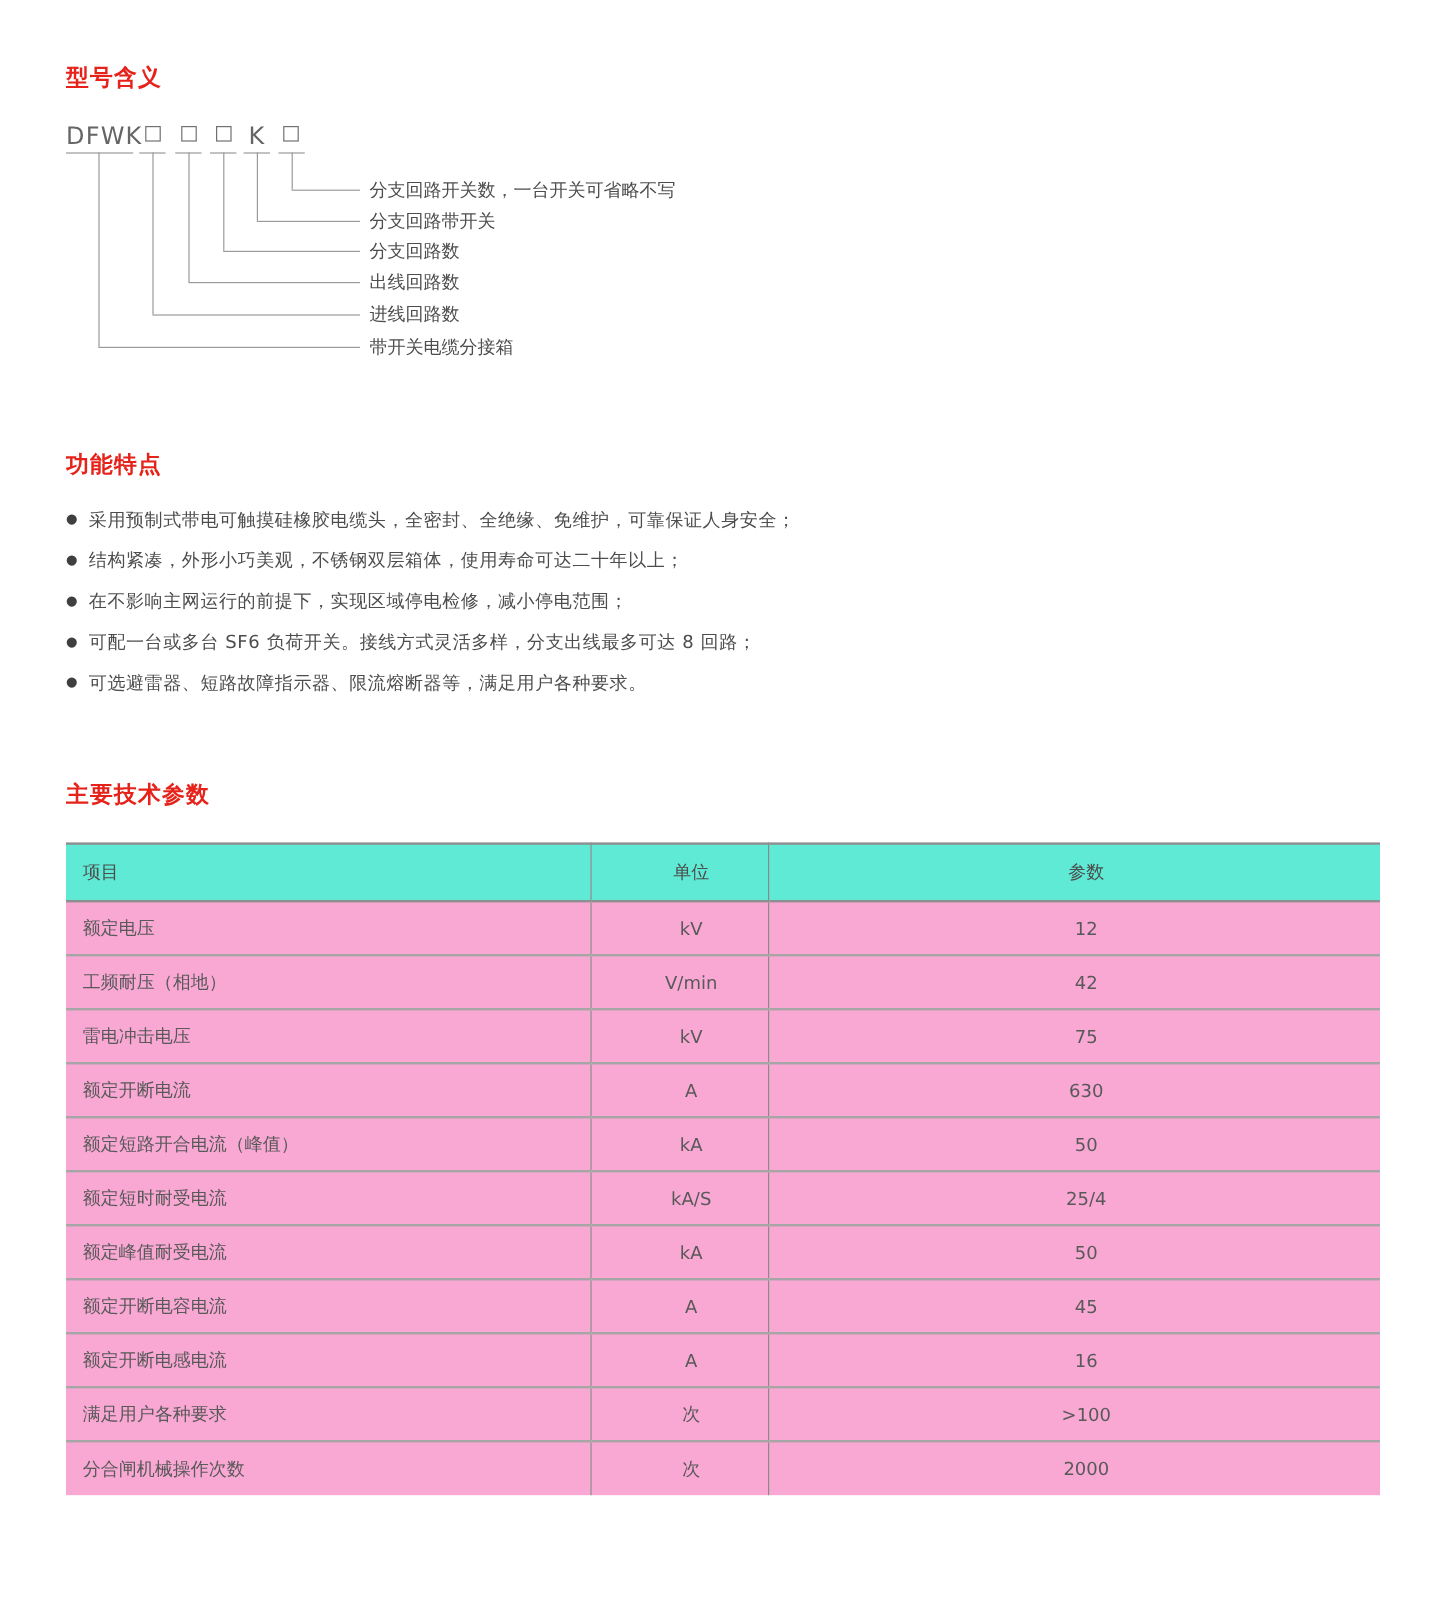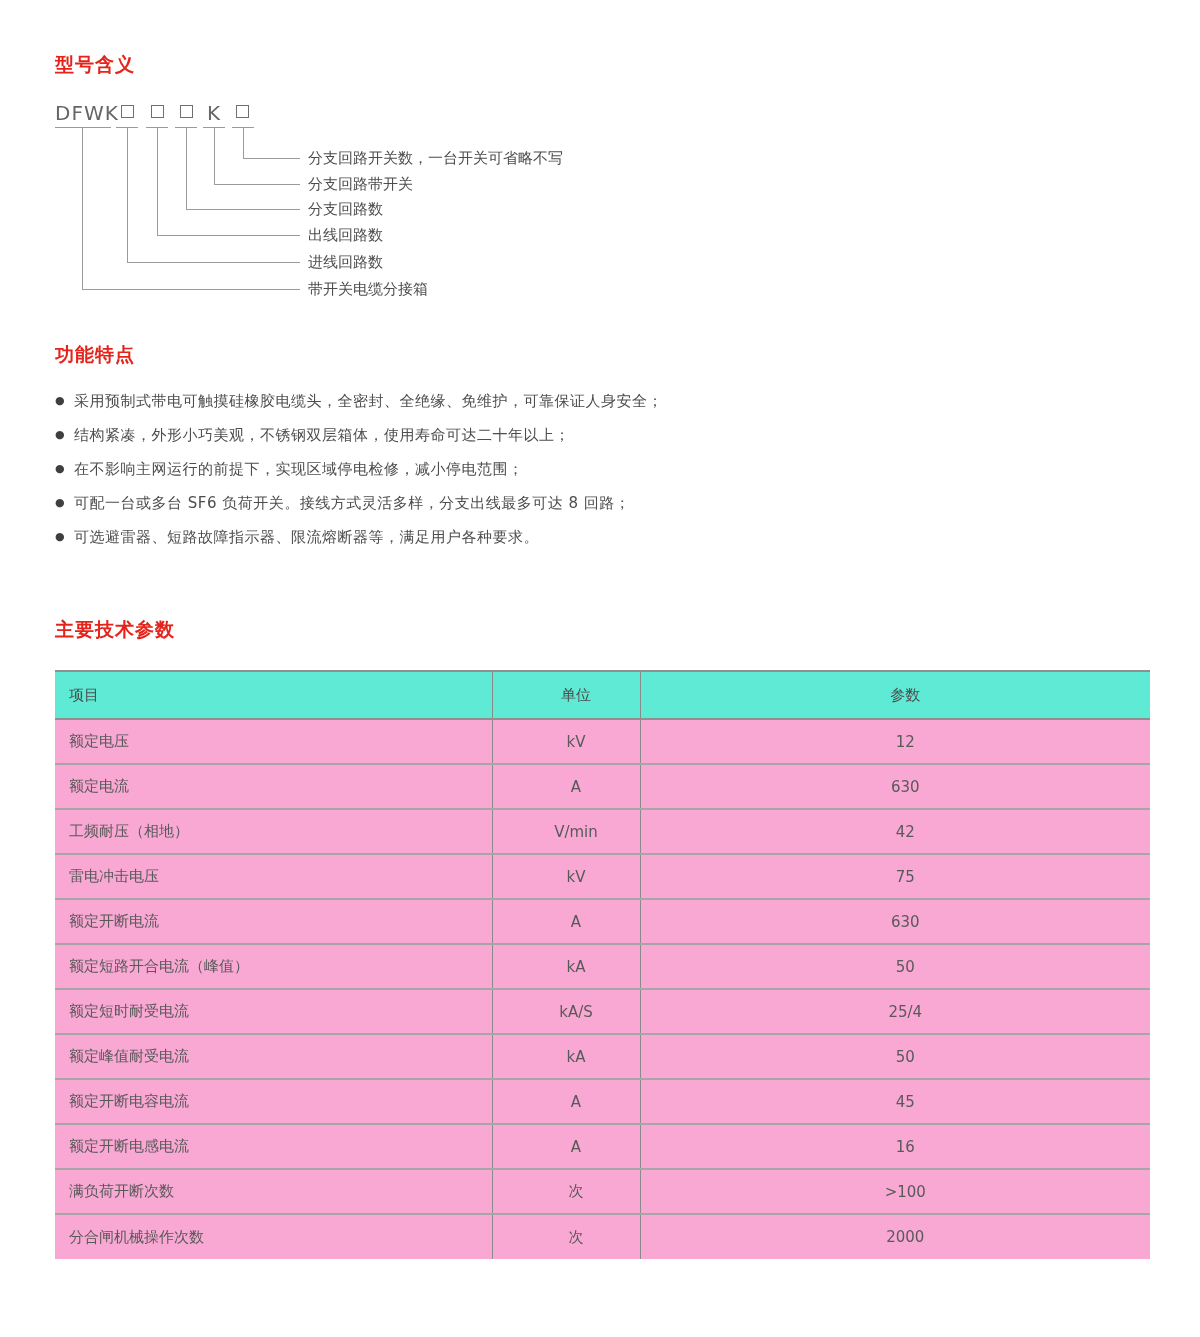--- a/index.html
+++ b/index.html
@@ -25,21 +25,21 @@
   .u, .v, .h { position:absolute; background:#9b9b9b; }
   .u { height:1px; top:26px; }
   .v { width:1px; top:26px; }
   .h { height:1px; }
   .dlabel {
     position:absolute; left:253px; font-size:15px; color:#4d4d4d;
     white-space:nowrap; line-height:18px;
   }
 
   
-  .features-title { margin-top:36px; }
+  .features-title { margin-top:68px; }
   ul.features { list-style:none; margin-top:23px; }
   ul.features li {
     position:relative; padding-left:19px; margin-bottom:14px;
     font-size:15px; line-height:20px; color:#4d4d4d; letter-spacing:0.5px;
   }
   ul.features .dot {
     position:absolute; left:0; top:4px; font-size:11px; color:#3f3f3f; line-height:11px;
   }
 
   
@@ -135,25 +135,20 @@
         <th>参数</th>
       </tr>
     </thead>
     <tbody>
         <tr>
           <td>额定电压</td>
           <td>kV</td>
           <td>12</td>
         </tr>
         <tr>
-          <td>额定电流</td>
-          <td>A</td>
-          <td>630</td>
-        </tr>
-        <tr>
           <td>工频耐压（相地）</td>
           <td>V/min</td>
           <td>42</td>
         </tr>
         <tr>
           <td>雷电冲击电压</td>
           <td>kV</td>
           <td>75</td>
         </tr>
         <tr>
@@ -180,21 +175,21 @@
           <td>额定开断电容电流</td>
           <td>A</td>
           <td>45</td>
         </tr>
         <tr>
           <td>额定开断电感电流</td>
           <td>A</td>
           <td>16</td>
         </tr>
         <tr>
-          <td>满负荷开断次数</td>
+          <td>满足用户各种要求</td>
           <td>次</td>
           <td>&gt;100</td>
         </tr>
         <tr>
           <td>分合闸机械操作次数</td>
           <td>次</td>
           <td>2000</td>
         </tr>
       </tbody>
   </table>

